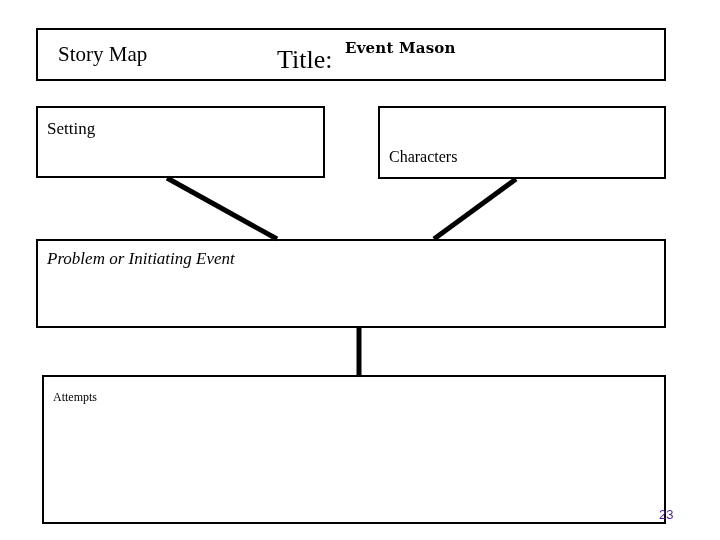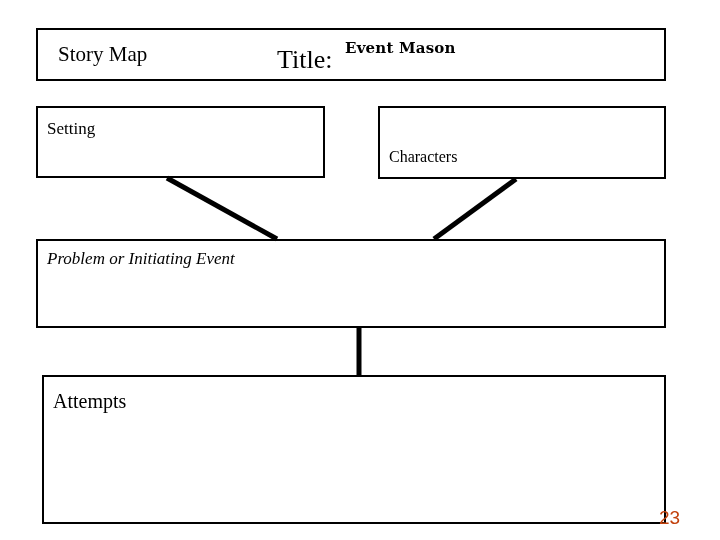--- a/index.html
+++ b/index.html
@@ -99,39 +99,39 @@
   
   #attempts-box {
     left: 42px;
     top: 372px;
     width: 624px;
     height: 149px;
   }
   #attempts-label {
     left: 53px;
     top: 388px;
-    font-size: 20px;
+    font-size: 12px;
     text-align: right;
   }
   
   #connectors {
     position: absolute;
     left: 0;
     top: 0;
     width: 720px;
     height: 540px;
     pointer-events: none;
   }
   
   #page-number {
     position: absolute;
     left: 659px;
     top: 505px;
-    font-size: 19px;
-    color: #c2410c;
+    font-size: 13px;
+    color: #4c1d95;
     font-family: "Liberation Sans", sans-serif;
     line-height: 1;
     white-space: nowrap;
   }
 </style>
 </head>
 <body>
 
 <div id="canvas">
 

